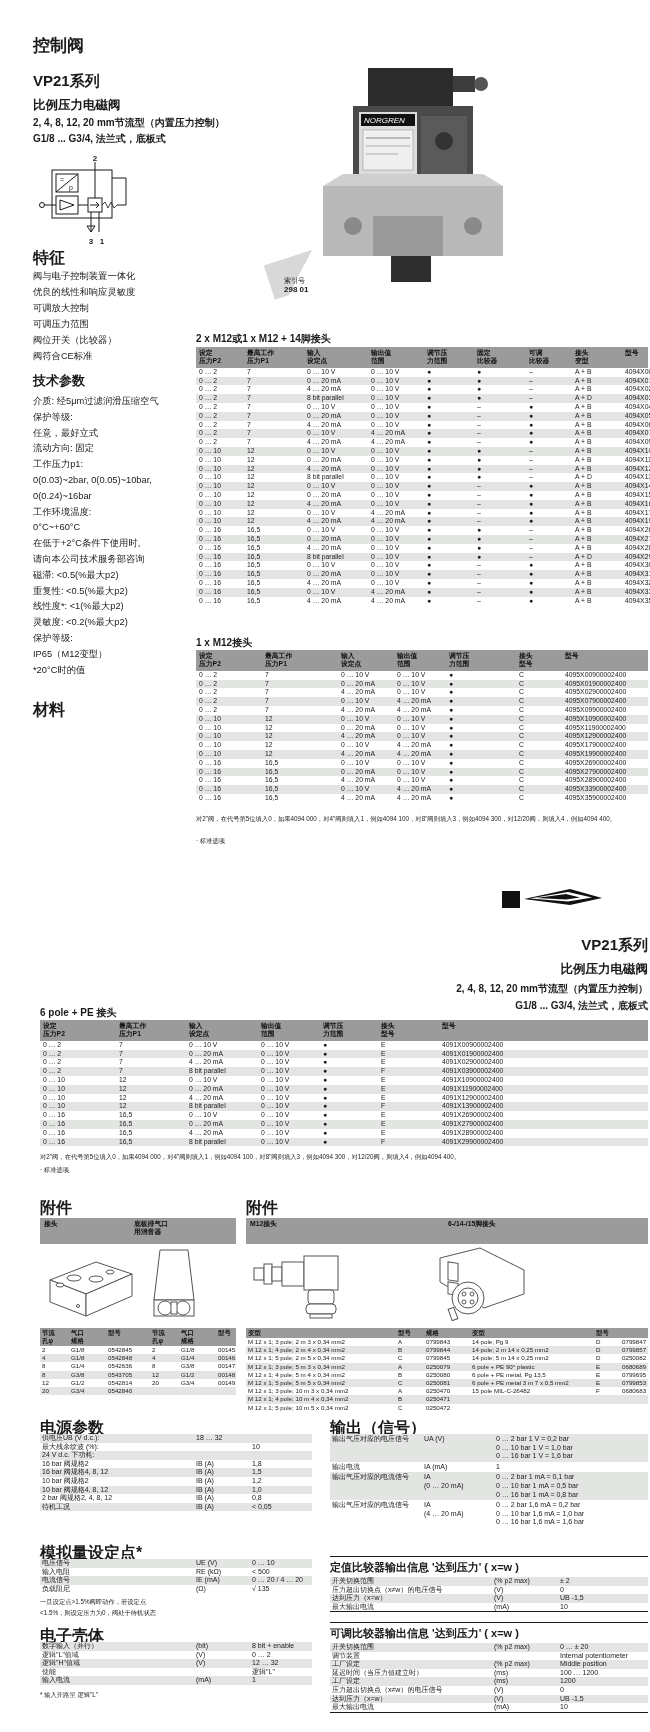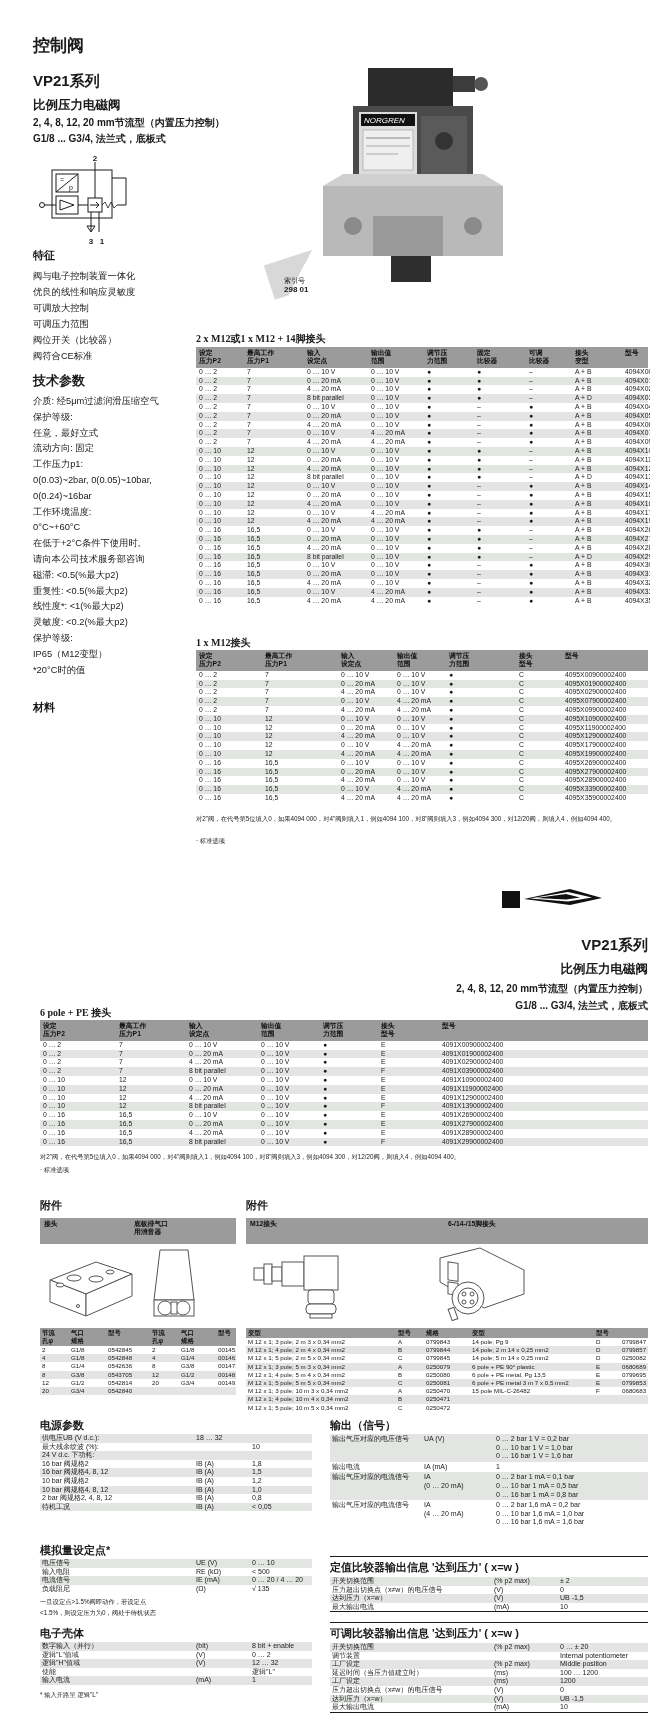--- a/index.html
+++ b/index.html
@@ -3,22 +3,22 @@
 <meta charset="utf-8">
 <style>
   html,body{margin:0;padding:0;background:#888;}
   #page{position:relative;width:650px;height:1732px;background:#ffffff;
         font-family:"Liberation Sans","DejaVu Sans",sans-serif;color:#1a1a1a;overflow:hidden;}
   .abs{position:absolute;}
   .cat{font-size:17px;font-weight:bold;}
   .series{font-size:15px;font-weight:bold;}
   .prod{font-size:12.5px;font-weight:bold;}
   .spec{font-size:10px;font-weight:bold;}
-  .sect{font-size:11px;font-weight:bold;}
-  .tbl-title{font-size:10px;font-weight:bold;font-family:Liberation Serif, serif;}
+  .sect{font-size:16px;font-weight:bold;}
+  .tbl-title{font-size:10px;font-weight:bold;}
   .lines9 div{font-size:9.3px;line-height:16px;white-space:nowrap;}
   .lines-tech div{font-size:9.3px;line-height:15.8px;white-space:nowrap;}
   table{border-collapse:collapse;table-layout:fixed;width:100%;}
   th{background:#9b9b9b;color:#111;text-align:left;vertical-align:top;font-weight:bold;
      padding:2px 3px 2px 3px;white-space:pre-line;font-size:6.8px;line-height:8.4px;}
   td{padding:0 3px;white-space:pre-line;vertical-align:top;font-size:6.8px;line-height:8.8px;}
   .big tbody tr:nth-child(even){background:#e2e5e2;}
   .specT td{font-size:7px;line-height:8.6px;padding:0 2px;}
   .specT tbody tr:nth-child(odd){background:#e2e5e2;}
   .outT td{font-size:7px;line-height:8.6px;padding:1px 2px;}

